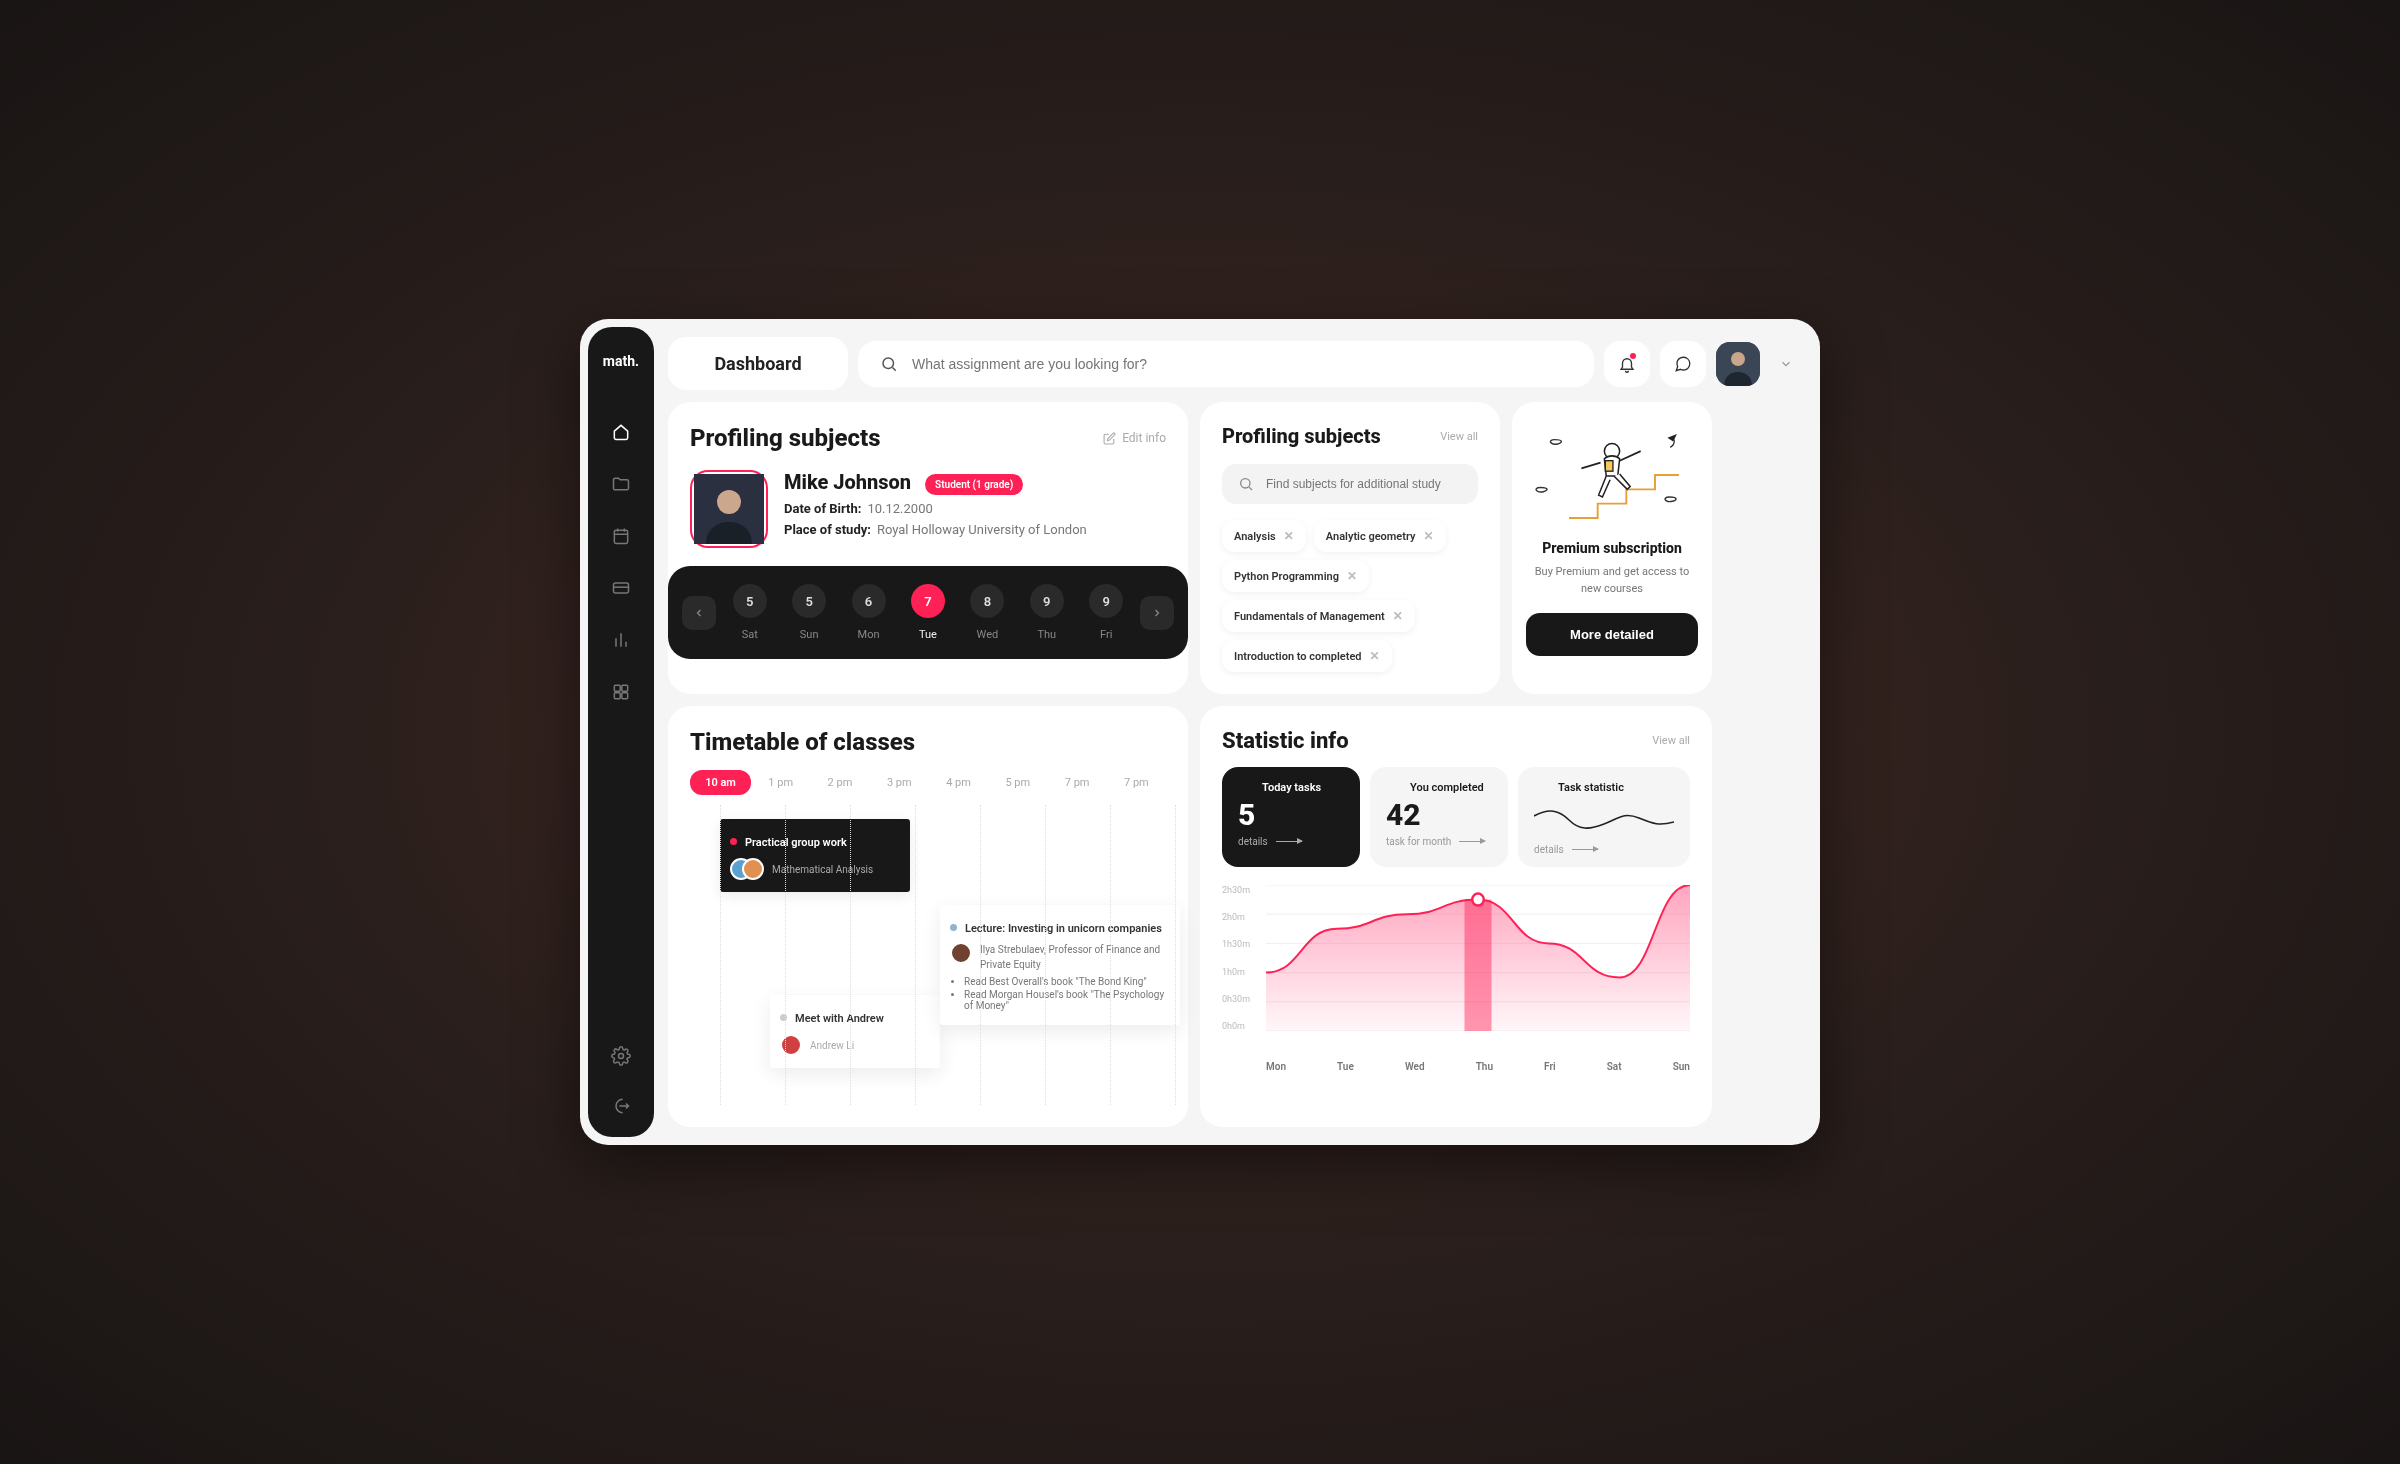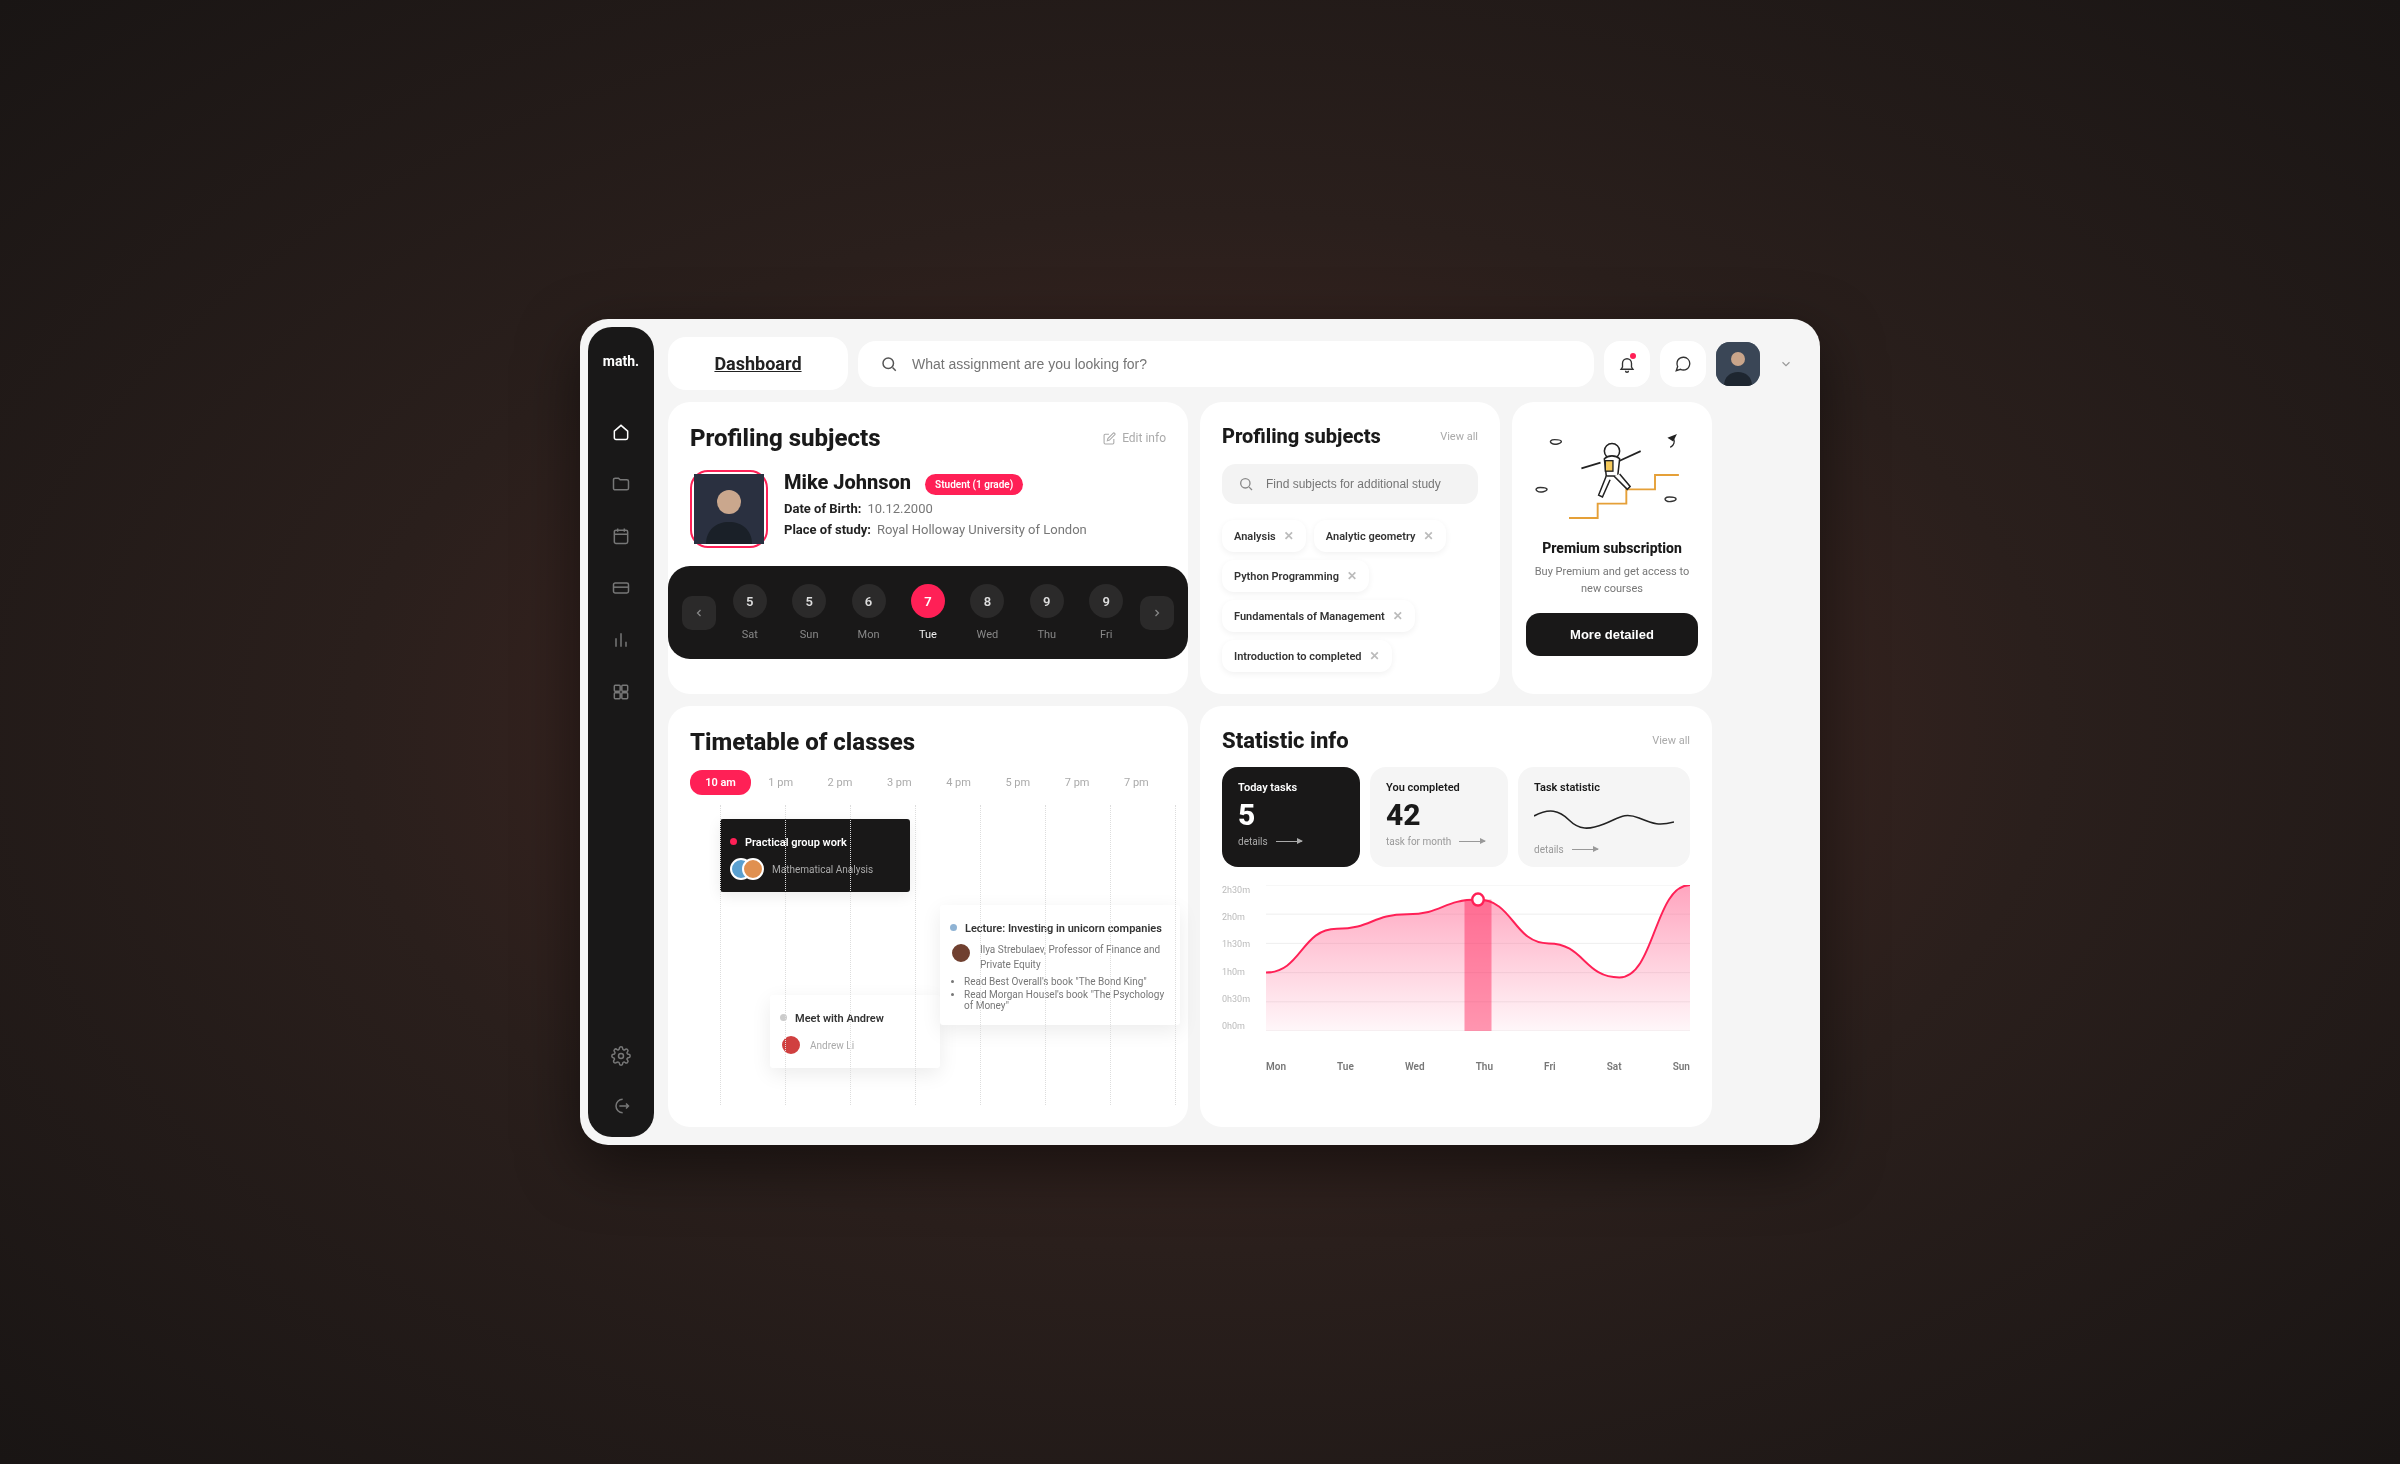--- a/index.html
+++ b/index.html
@@ -37,21 +37,21 @@
   .nav { display: flex; flex-direction: column; gap: 30px; flex: 1; }
   .nav-item { width: 22px; height: 22px; color: #777; display:flex;align-items:center;justify-content:center; cursor:pointer; }
   .nav-item.active { color: #fff; }
   .nav-bottom { display:flex;flex-direction:column;gap:28px; }
 
   
   .main { flex: 1; padding: 18px 18px 18px 14px; display:flex;flex-direction:column; gap:12px; }
 
   
   .topbar { display:flex; gap:10px; align-items:center; }
-  .page-title-pill { background:#fff;border-radius:18px;padding:16px 28px;font-weight:700;font-size:18px;color:#222; width:180px;text-align:center;text-decoration:underline;}
+  .page-title-pill { background:#fff;border-radius:18px;padding:16px 28px;font-weight:700;font-size:18px;color:#222; width:180px;text-align:center;}
   .search-pill { background:#fff;border-radius:18px; flex:1; display:flex;align-items:center; padding:14px 22px; gap:14px; }
   .search-pill input { border:none;outline:none;font-size:14px;color:#0c4a6e;flex:1;background:transparent; }
   .icon-btn { width:46px;height:46px;background:#fff;border-radius:16px;display:flex;align-items:center;justify-content:center;color:#333;cursor:pointer;position:relative;}
   .icon-btn .dot{position:absolute;top:12px;right:14px;width:6px;height:6px;background:#ff2056;border-radius:50%;}
   .avatar-sm{width:44px;height:44px;border-radius:14px;background:#4a5a6a;overflow:hidden;}
   .chev-btn{width:32px;height:46px;display:flex;align-items:center;justify-content:center;color:#999;cursor:pointer;}
 
   
   .content { display:grid; grid-template-columns: 520px 300px 200px; gap:12px; }
 
@@ -115,21 +115,21 @@
   .ev-body{font-size:10px;color:#777;line-height:1.5;margin-top:6px;}
   .bullets{list-style:disc;margin-left:14px;margin-top:4px;}
   .bullets li{font-size:10px;color:#777;margin-bottom:2px;}
 
   
   .stats-card{grid-column:2 / span 2;}
   .stat-tiles{display:grid;grid-template-columns:repeat(3,1fr);gap:10px;margin-top:14px;}
   .stat-tile{border-radius:16px;padding:14px 16px 12px;display:flex;flex-direction:column;gap:6px;min-height:98px;}
   .stat-tile.dark{background:#191818;color:#fff;}
   .stat-tile.light{background:#f5f5f5;}
-  .stat-head{font-size:11px;font-weight:600;}
+  .stat-head{font-size:11px;font-weight:600;margin-left:24px;}
   .stat-val{font-size:30px;font-weight:800;line-height:1;}
   .stat-foot{font-size:10px;color:#999;display:flex;align-items:center;gap:8px;}
   .stat-tile.dark .stat-foot{color:#aaa;}
   .sparkline{height:30px;margin:4px 0;}
   .arrow-long{display:inline-block;width:26px;height:1px;background:#999;position:relative;}
   .arrow-long::after{content:'';position:absolute;right:-1px;top:-3px;border-left:6px solid #999;border-top:3.5px solid transparent;border-bottom:3.5px solid transparent;}
   .stat-tile.dark .arrow-long{background:#aaa;}
   .stat-tile.dark .arrow-long::after{border-left-color:#aaa;}
 
   .area-chart{margin-top:18px;position:relative;height:170px;}

